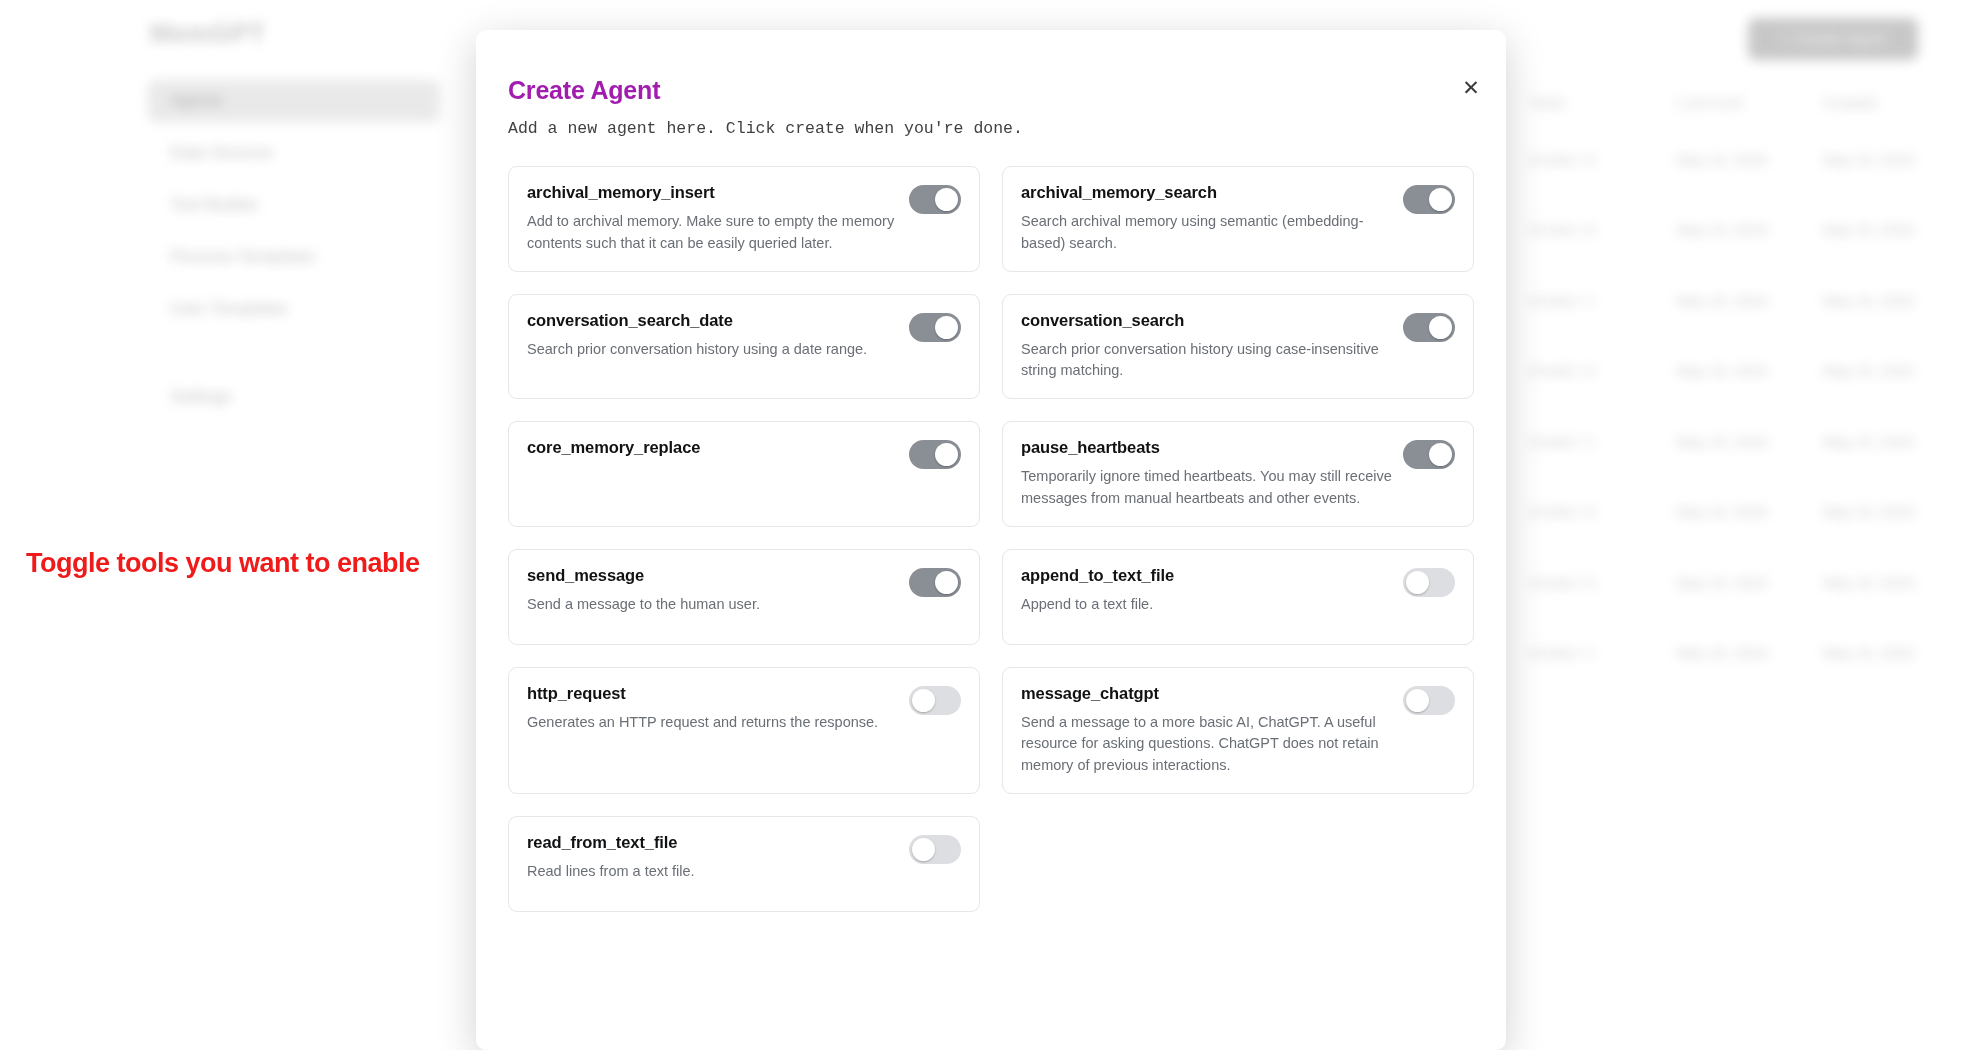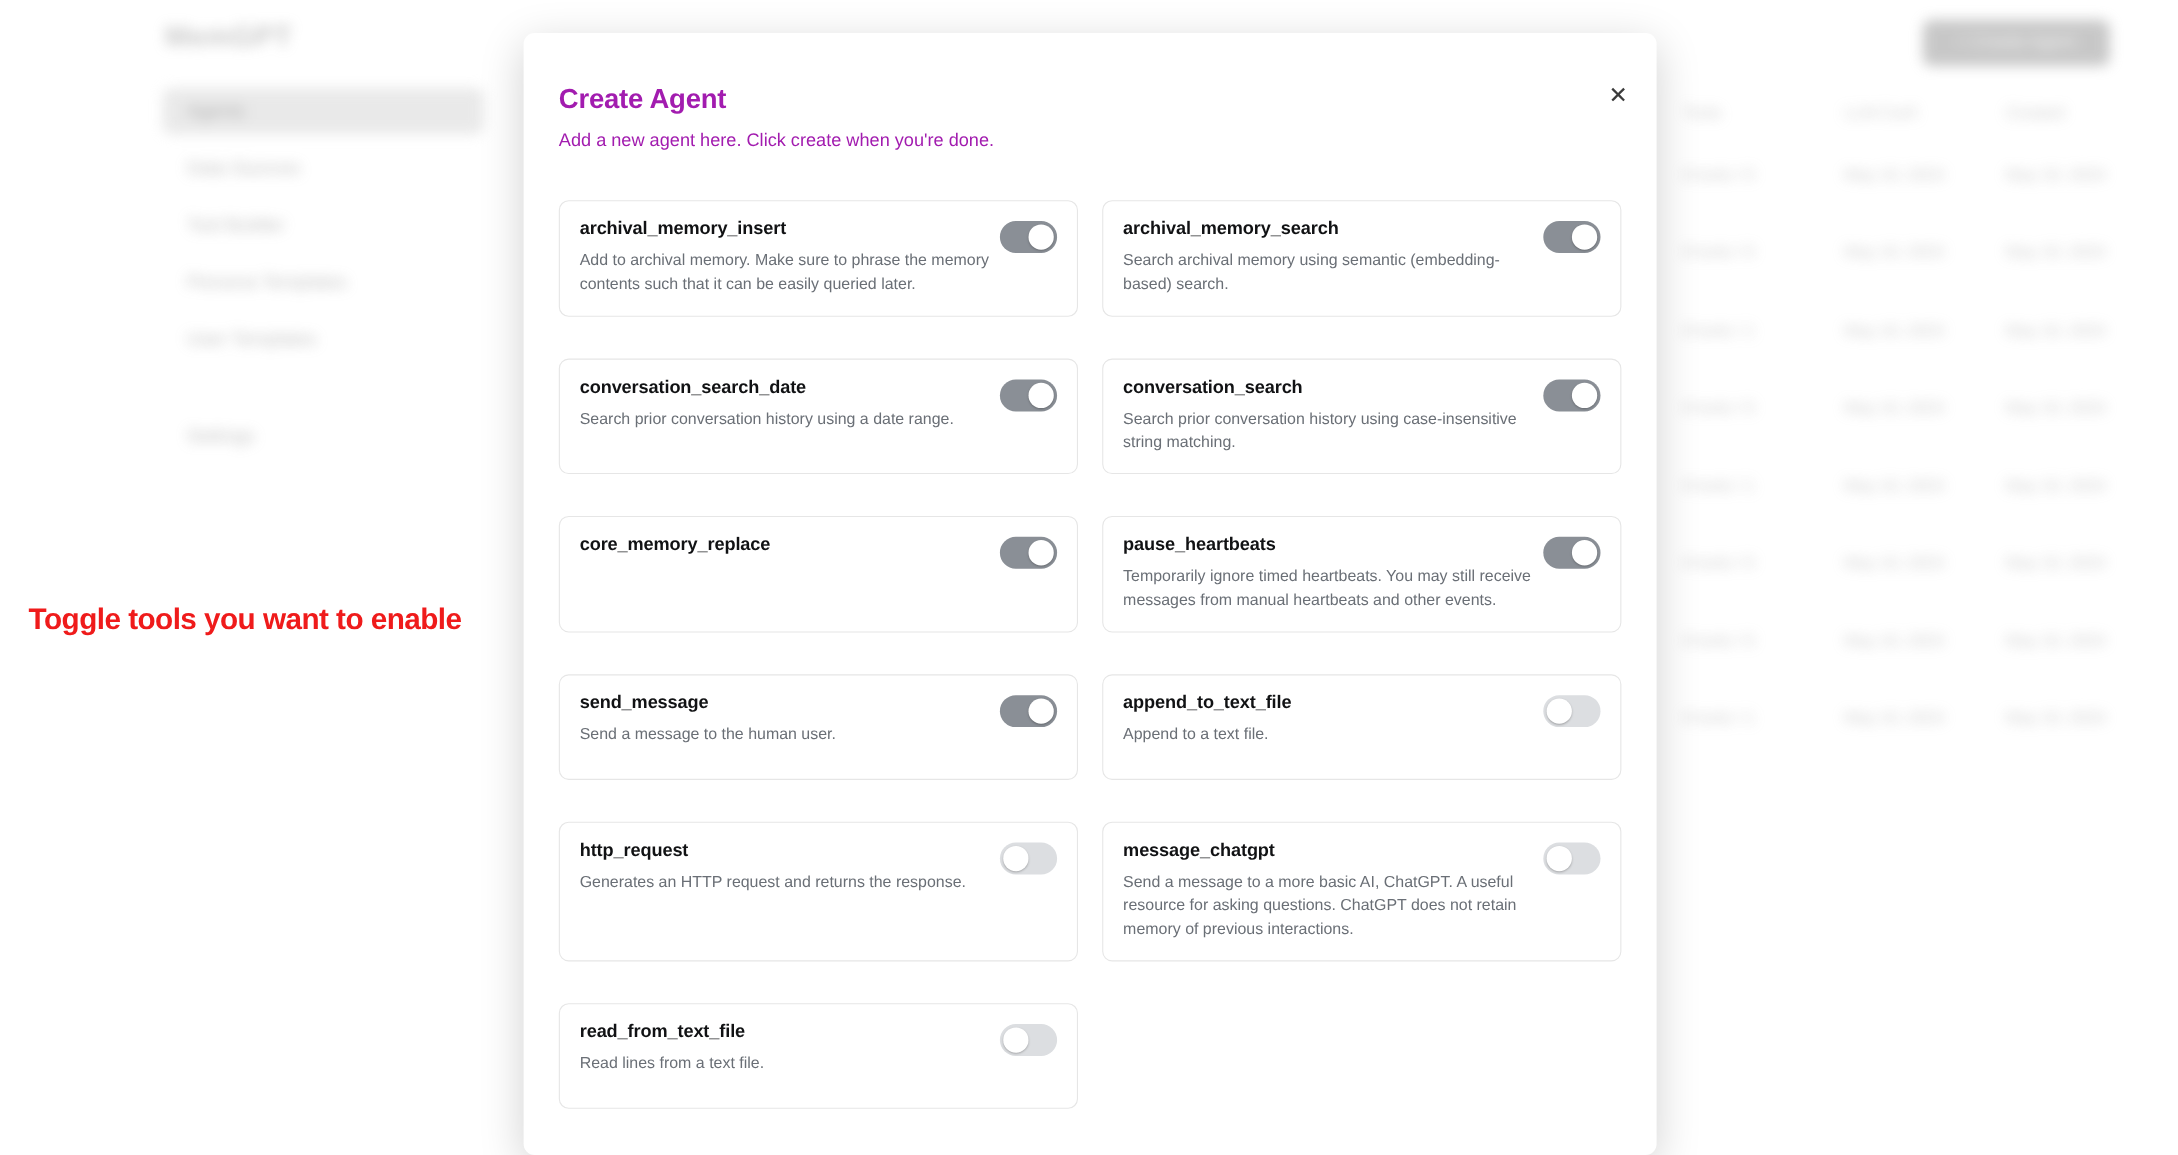--- a/index.html
+++ b/index.html
@@ -105,42 +105,42 @@
   }
   .modal-title {
     font-size: 25px;
     font-weight: 700;
     color: #a21caf;
     margin: 16px 0 0 0;
     letter-spacing: -0.2px;
   }
   .modal-subtitle {
     font-size: 16.5px;
-    color: #a21caf;
+    color: #404040;
     margin: 14px 0 0 0;
+    font-family: Liberation Mono, monospace;
   }
 
   .tool-grid {
     margin-top: 28px;
     display: grid;
     grid-template-columns: 1fr 1fr;
     column-gap: 22px;
     row-gap: 22px;
   }
   .tool-card {
     border: 1px solid #e6e6e6;
     border-radius: 9px;
     background: #fff;
     padding: 16px 18px;
     display: flex;
     align-items: flex-start;
     justify-content: space-between;
     gap: 0;
     min-height: 96px;
-    margin-top: 16px;
   }
   .tool-text { flex: 1; }
   .tool-name {
     font-size: 16.5px;
     font-weight: 700;
     color: #111214;
     letter-spacing: -0.1px;
   }
   .tool-desc {
     margin-top: 9px;
@@ -254,21 +254,21 @@
   <div class="modal">
     <button class="modal-close">✕</button>
     <div class="modal-title">Create Agent</div>
     <div class="modal-subtitle">Add a new agent here. Click create when you're done.</div>
 
     <div class="tool-grid">
 
       <div class="tool-card">
         <div class="tool-text">
           <div class="tool-name">archival_memory_insert</div>
-          <div class="tool-desc">Add to archival memory. Make sure to phrase the memory contents such that it can be easily queried later.</div>
+          <div class="tool-desc">Add to archival memory. Make sure to empty the memory contents such that it can be easily queried later.</div>
         </div>
         <button class="toggle on">
             <span class="knob"></span>
           </button>
       </div>
 
       <div class="tool-card">
         <div class="tool-text">
           <div class="tool-name">archival_memory_search</div>
           <div class="tool-desc">Search archival memory using semantic (embedding-based) search.</div>

